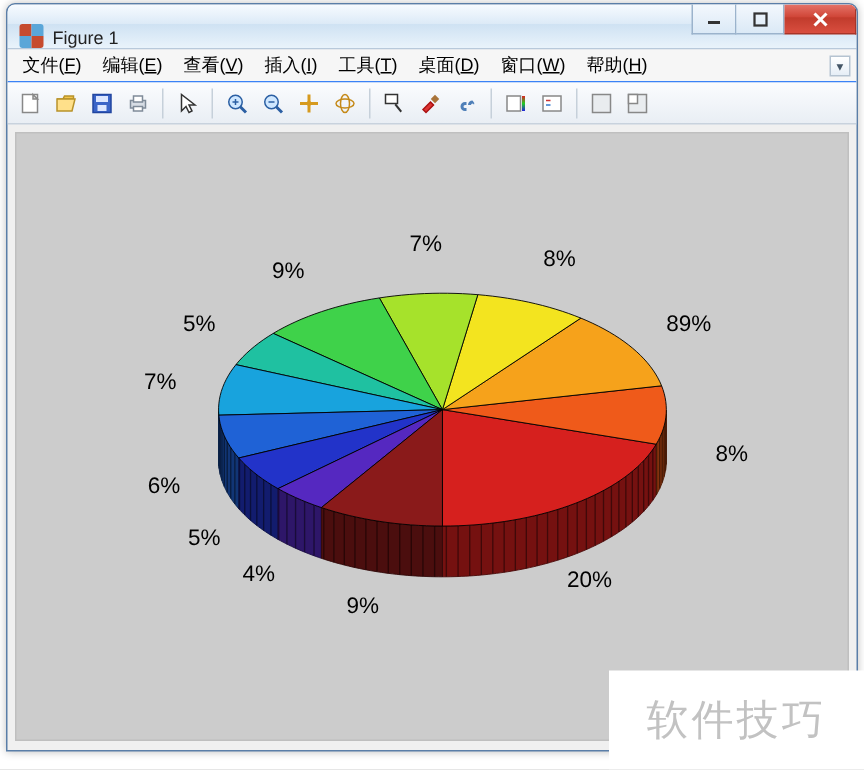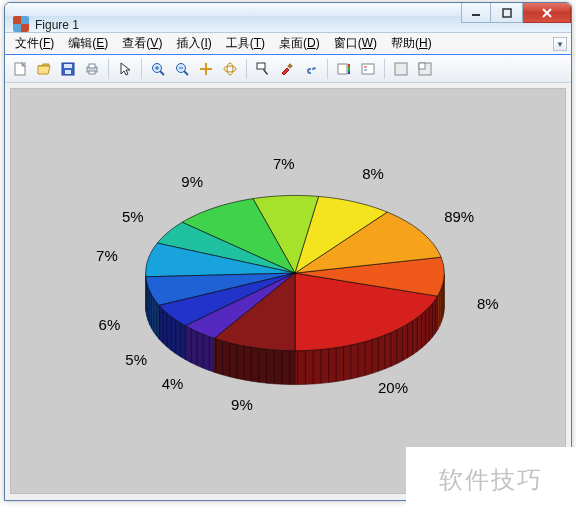--- a/index.html
+++ b/index.html
@@ -87,21 +87,21 @@
   .lbl {
     position:absolute; font-size:15px; color:#000;
     transform: translate(-50%,-50%); white-space:nowrap;
   }
   .watermark {
     position: absolute; right: 0; bottom: 0;
     width: 170px; height: 66px;
     background: #fff;
     display:flex;align-items:center;justify-content:center;
     font-family: "Microsoft YaHei","SimHei",sans-serif;
-    font-size: 24px; color:#c2c2c2; letter-spacing: 2px;
+    font-size: 28px; color:#c2c2c2; letter-spacing: 2px;
   }
 </style>
 </head>
 <body>
 
 <div class="window">
   <div class="titlebar">
     <span class="appicon">
         <span></span>
         <span></span>

